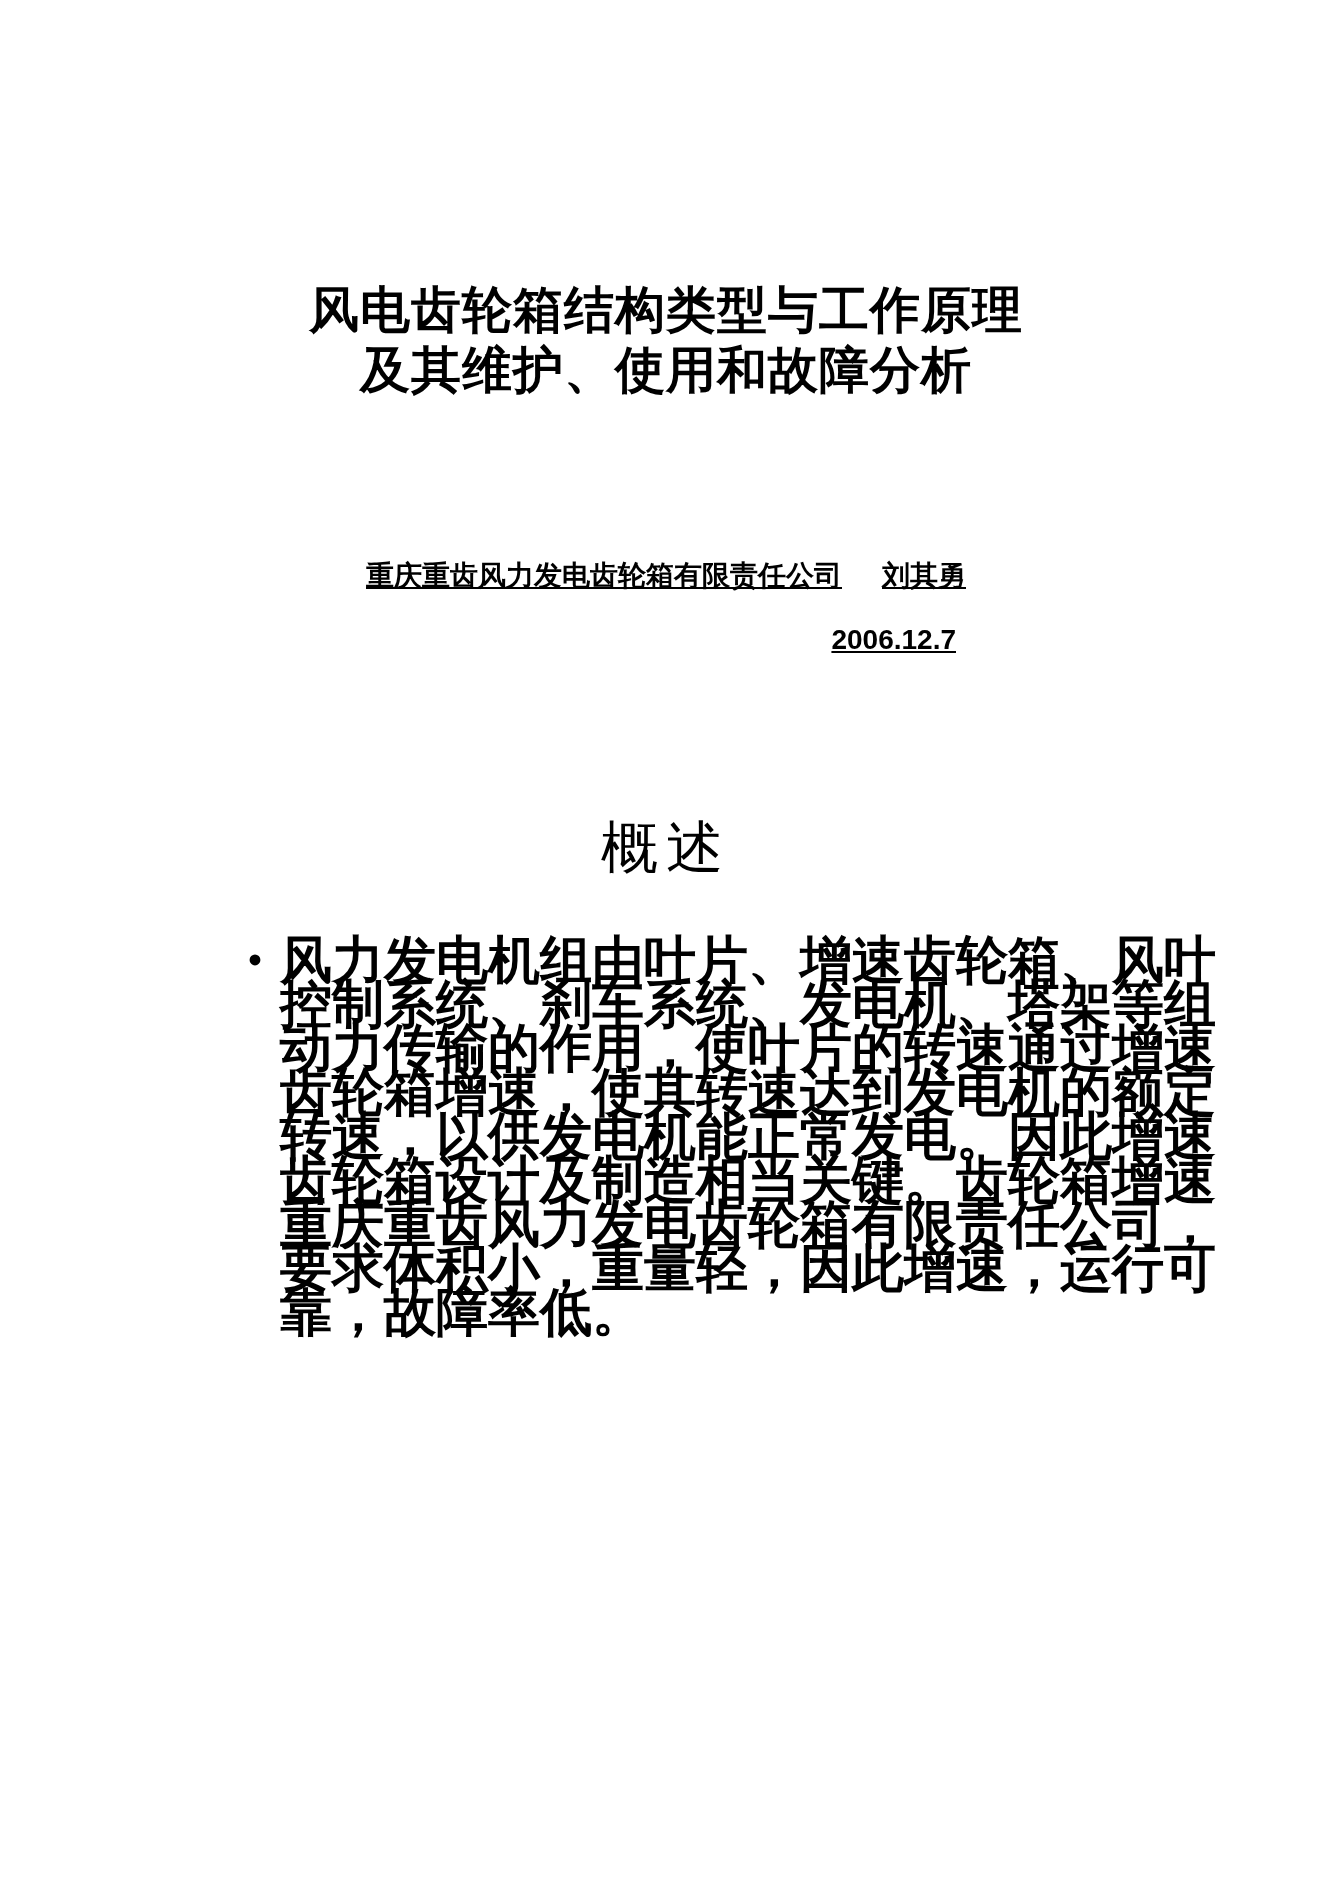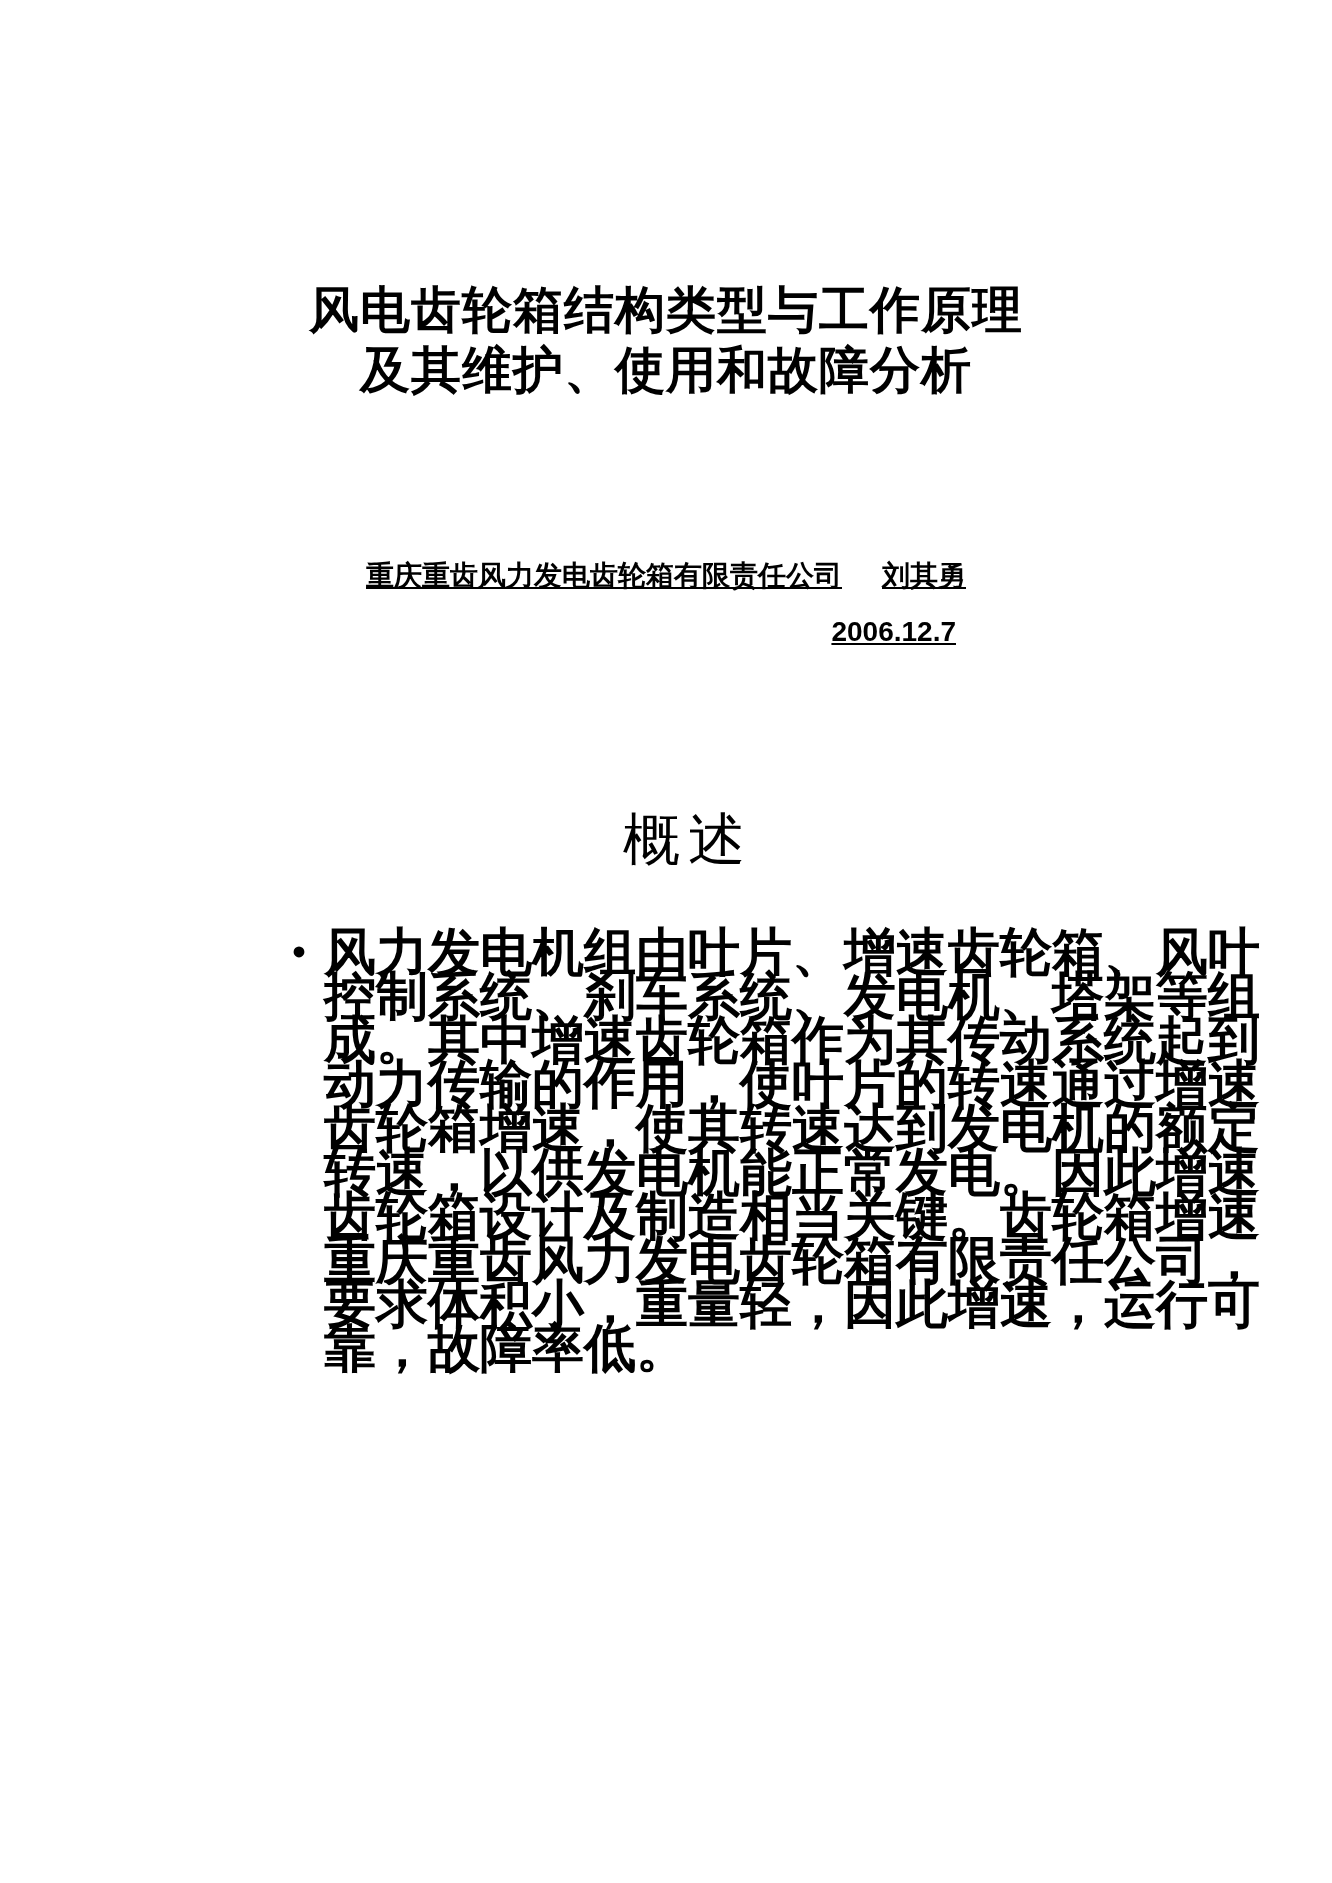--- a/index.html
+++ b/index.html
@@ -42,31 +42,30 @@
     text-decoration: underline;
   }
   .byline-row {
     display: flex;
     align-items: baseline;
     white-space: nowrap;
   }
   .byline-gap { display: inline-block; width: 40px; }
   .byline-date {
     text-align: right;
-    margin-top: 20px;
+    margin-top: 28px;
     padding-right: 10px;
     font-family: "Liberation Sans", "DejaVu Sans", sans-serif;
     font-size: 28px;
     font-weight: bold;
   }
 
   
   .overview-slide {
     margin-top: 155px;
-    margin-left: 44px;
   }
   .overview-heading {
     text-align: center;
     font-size: 57px;
     font-weight: normal;
     line-height: 70px;
     letter-spacing: 8px;
   }
   .bullet-item {
     margin-top: 56px;
@@ -120,21 +119,20 @@
   </section>
 
   <section class="overview-slide">
     <h2 class="overview-heading">概述</h2>
 
     <div class="bullet-item">
       <span class="bullet-marker">•</span>
       <div class="bullet-text">
         <div class="para-line">风力发电机组由叶片、增速齿轮箱、风叶</div>
         <div class="para-line">控制系统、刹车系统、发电机、塔架等组</div>
-        <div class="para-line">成。其中增速齿轮箱作为其传动系统起到</div>
         <div class="para-line">动力传输的作用，使叶片的转速通过增速</div>
         <div class="para-line">齿轮箱增速，使其转速达到发电机的额定</div>
         <div class="para-line">转速，以供发电机能正常发电。因此增速</div>
         <div class="para-line">齿轮箱设计及制造相当关键。齿轮箱增速</div>
         <div class="para-line">重庆重齿风力发电齿轮箱有限责任公司，</div>
         <div class="para-line">要求体积小，重量轻，因此增速，运行可</div>
         <div class="para-line last">靠，故障率低。</div>
       </div>
     </div>
   </section>

